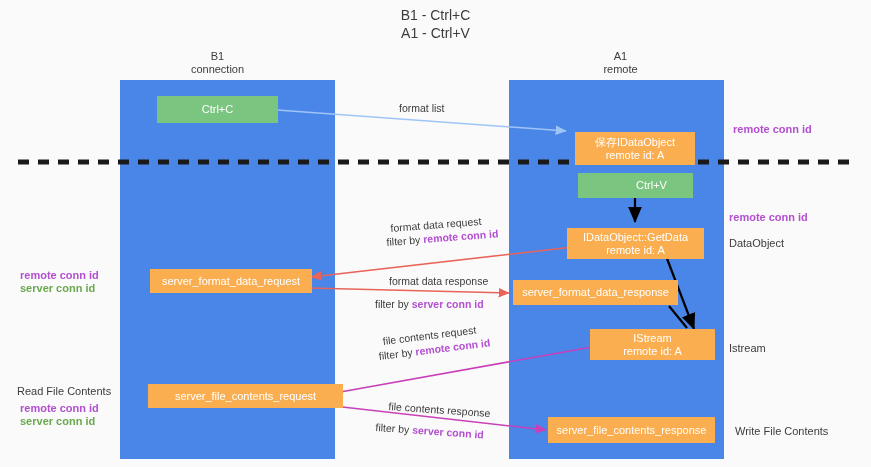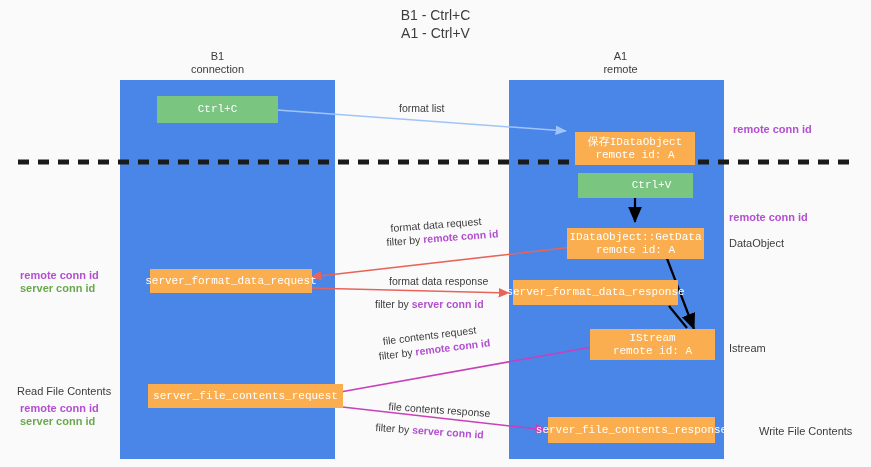--- a/index.html
+++ b/index.html
@@ -29,21 +29,20 @@
 
   
   .node{
     position:absolute;
     display:flex;align-items:center;justify-content:center;
     text-align:left;
     color:#ffffff;
     font-size:11px;line-height:13px;
     box-sizing:border-box;
     padding:2px 4px;
-    font-family:Liberation Mono, monospace;
   }
   .node.green{background:#7ac57f;}
   .node.orange{background:#fbae50;}
   .node .l2{display:block;}
 
   
   .sidelabel{
     position:absolute;font-size:11px;line-height:14px;color:#3c3c3c;
     white-space:nowrap;
   }
@@ -180,21 +179,21 @@
   </div>
 
   <div class="sidelabel bold-purple" style="left:733px;top:122px;">remote conn id</div>
 
   <div class="sidelabel bold-purple" style="left:729px;top:210px;">remote conn id</div>
 
   <div class="sidelabel" style="left:729px;top:236px;">DataObject</div>
 
   <div class="sidelabel" style="left:729px;top:341px;">Istream</div>
 
-  <div class="sidelabel" style="left:735px;top:424px;margin-left:24px;">Write File Contents</div>
+  <div class="sidelabel" style="left:735px;top:424px;">Write File Contents</div>
 
   <div class="sidelabel bold-purple" style="left:20px;top:268px;">remote conn id</div>
   <div class="sidelabel green-t" style="left:20px;top:281px;">server conn id</div>
 
   <div class="sidelabel" style="left:17px;top:384px;">Read File Contents</div>
   <div class="sidelabel bold-purple" style="left:20px;top:401px;">remote conn id</div>
   <div class="sidelabel green-t" style="left:20px;top:414px;">server conn id</div>
 
 </div>
 

